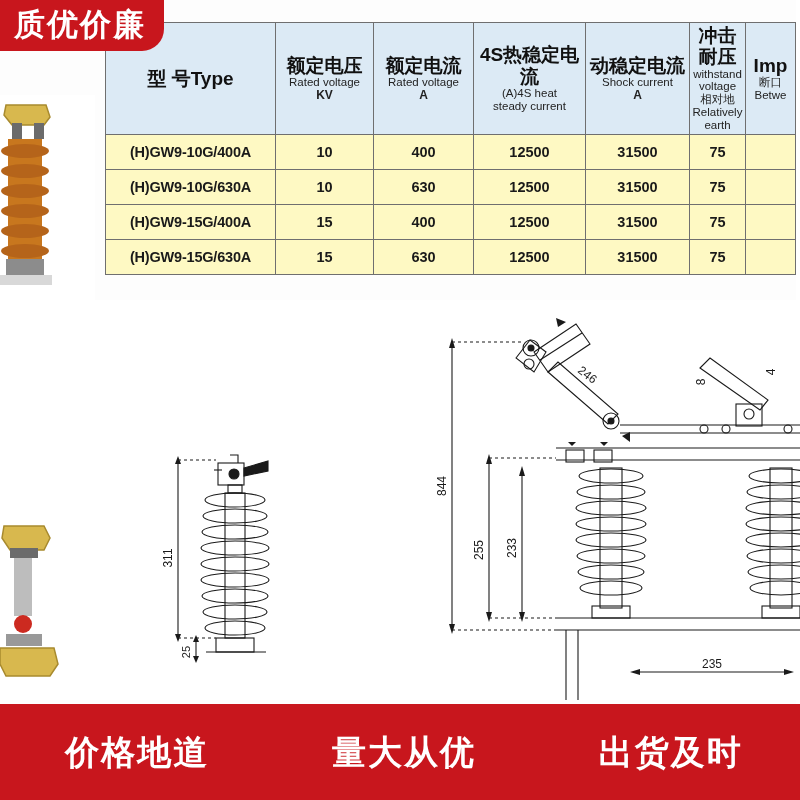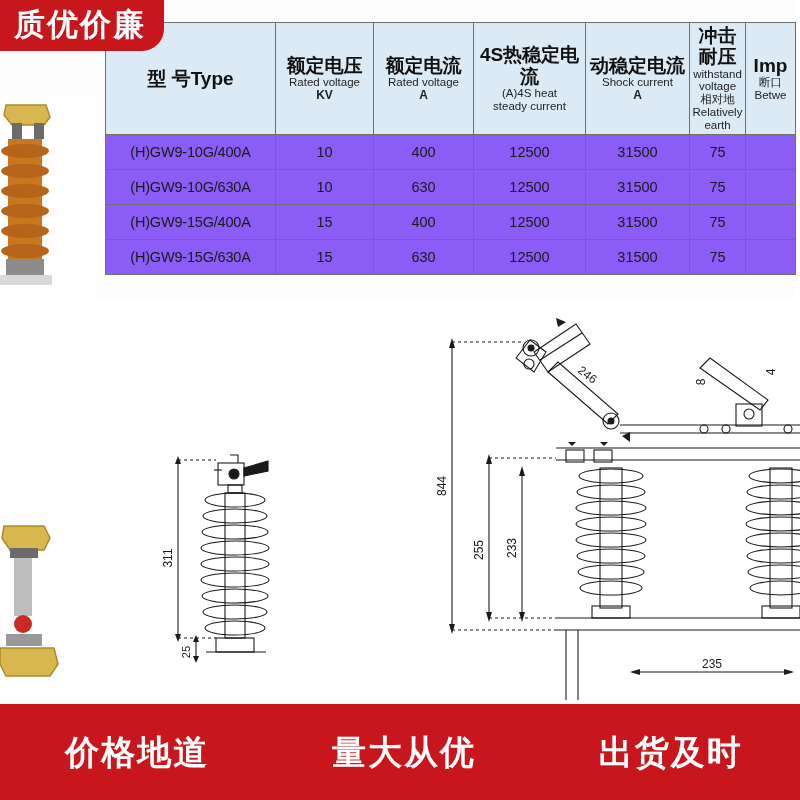--- a/index.html
+++ b/index.html
@@ -80,22 +80,22 @@
   }
   table.spec thead th .en2 {
     display: block;
     font-size: 12px;
     font-weight: bold;
     color: #222;
   }
   table.spec tbody td {
     height: 30px;
     font-size: 14.5px;
-    font-weight: normal;
-    background: #8b5cf6;
+    font-weight: bold;
+    background: #fef9c3;
   }
   td.model {
     text-align: left;
     padding-left: 6px;
     font-size: 14.5px;
     letter-spacing: -0.2px;
   }
   .col-type   { width: 170px; }
   .col-kv     { width: 98px; }
   .col-amp    { width: 100px; }

